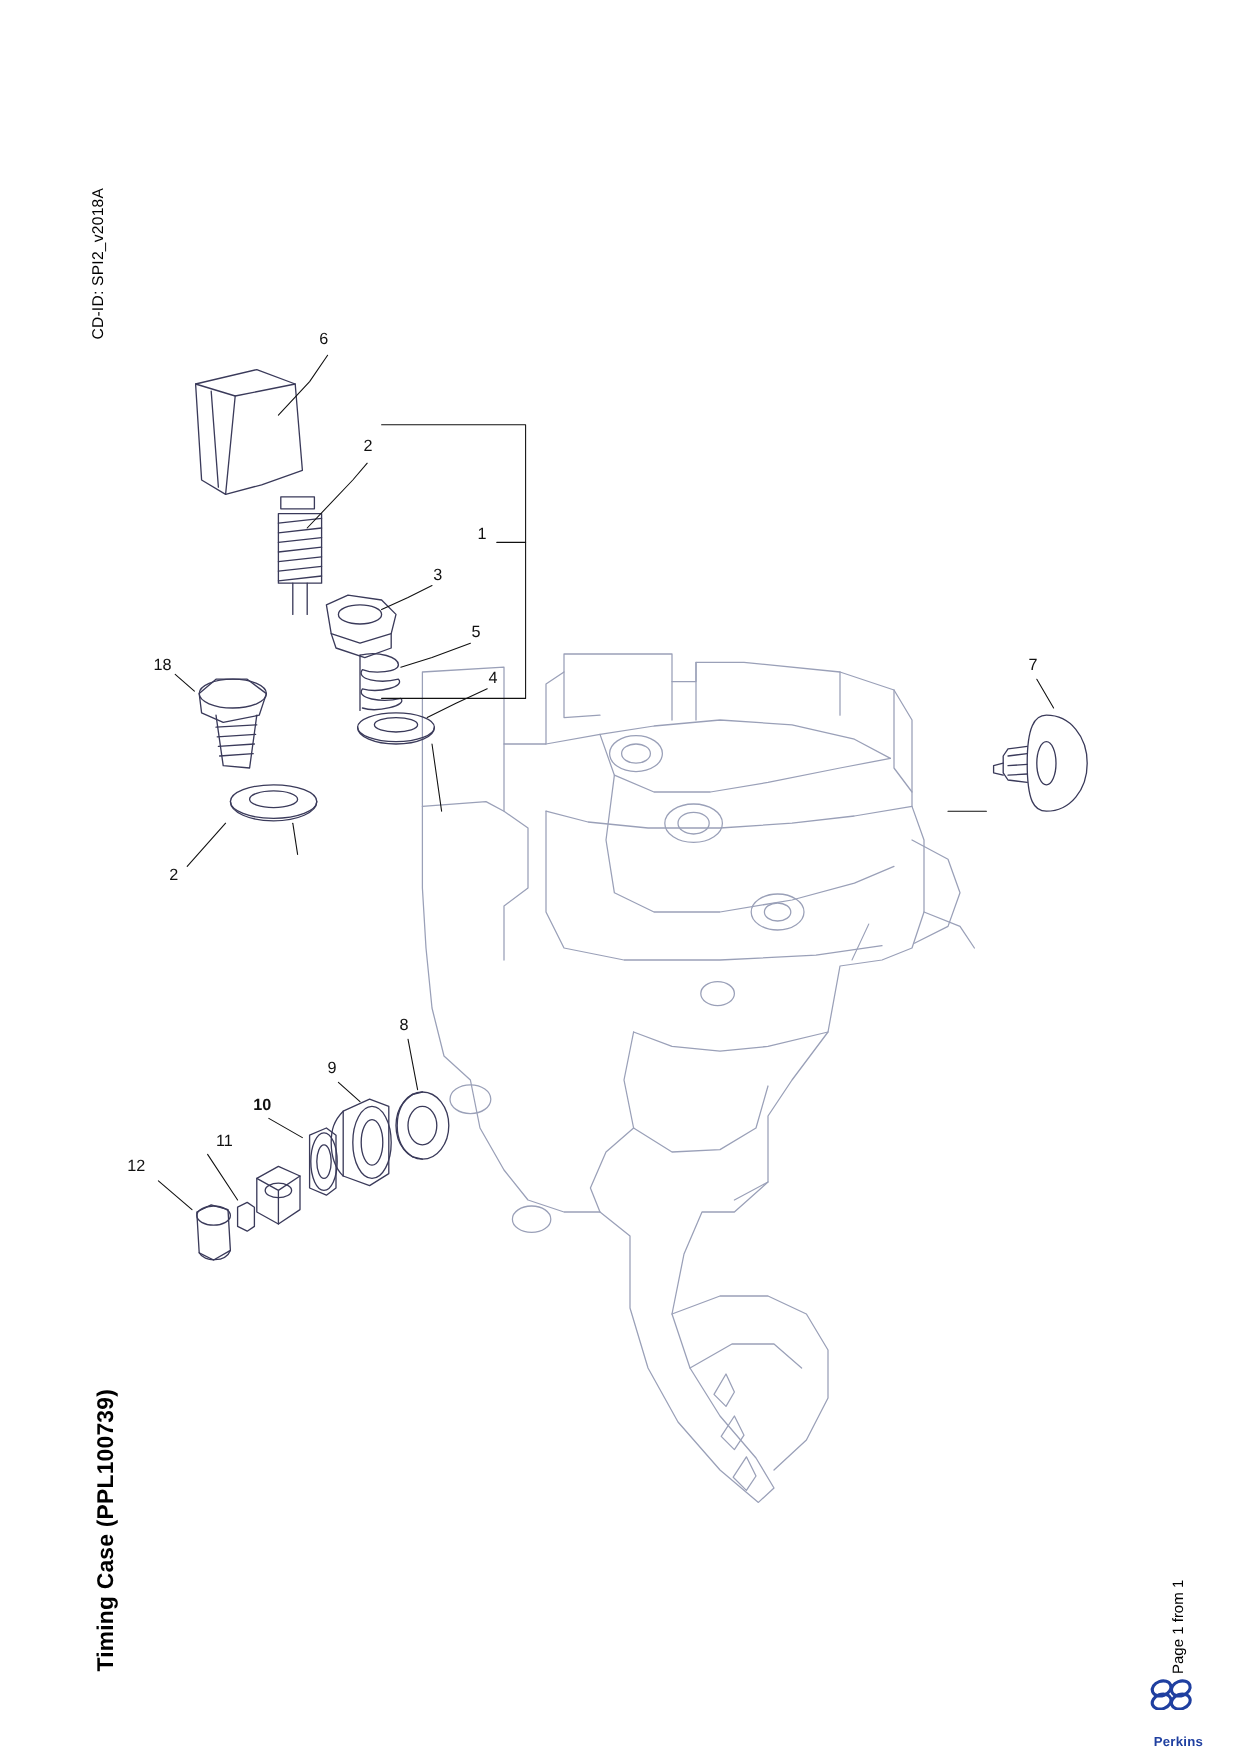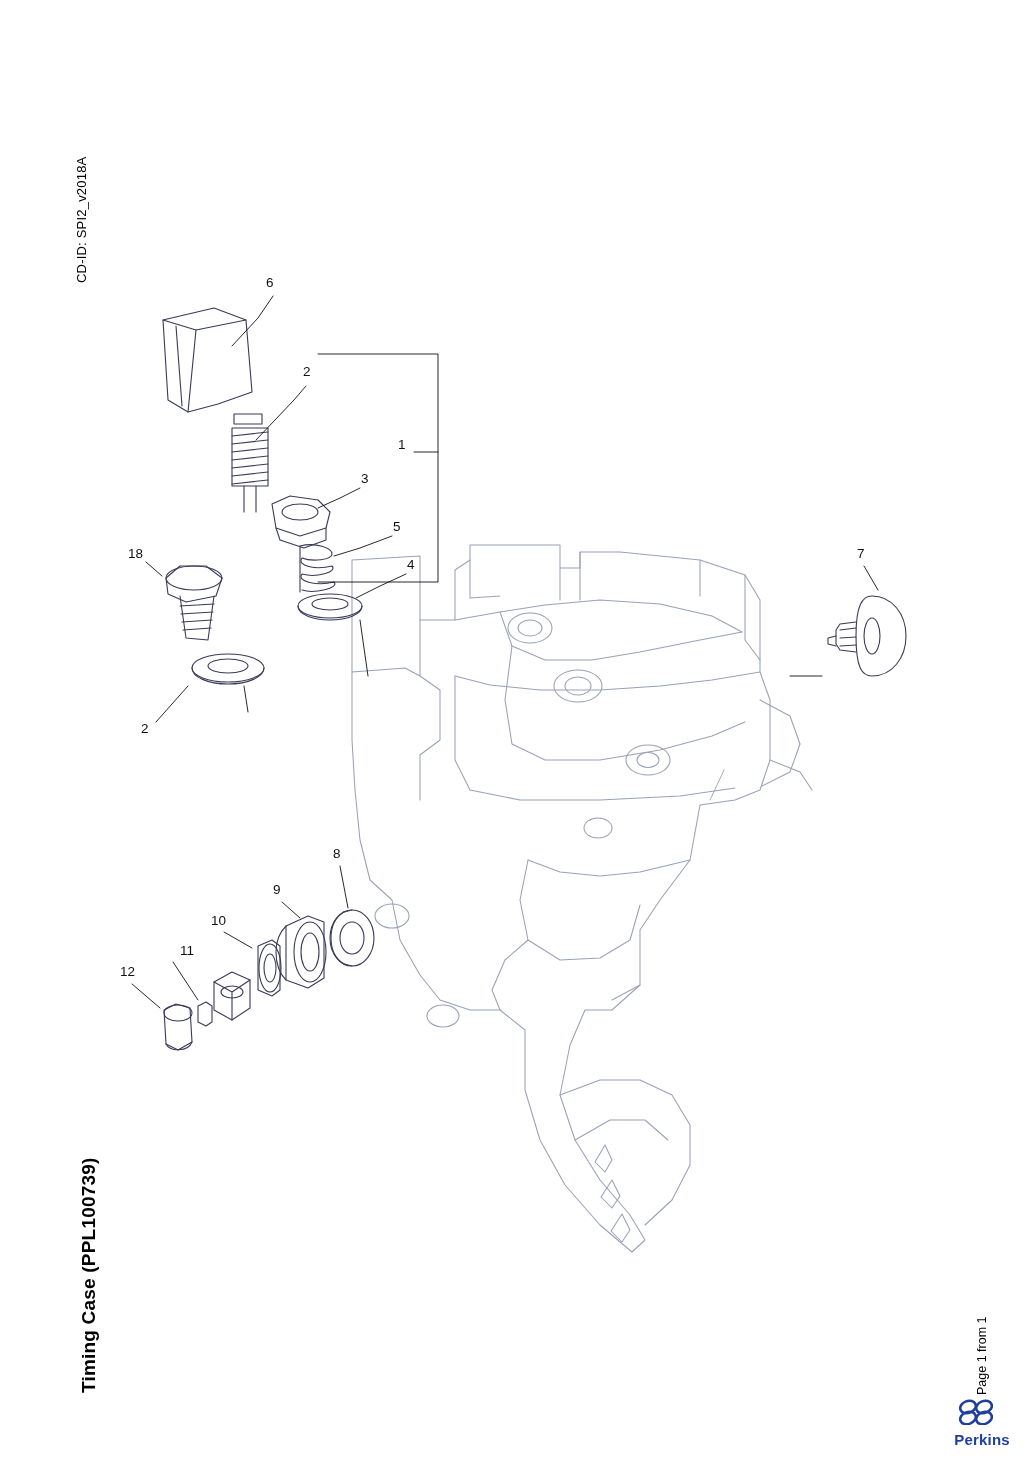--- a/index.html
+++ b/index.html
@@ -72,25 +72,25 @@
     width: 66px;
     height: 46px;
     text-align: center;
   }
   #logo .mark {
     width: 56px;
     height: 26px;
     margin: 0 auto;
   }
   #logo .wordmark {
-    font-size: 15px;
+    font-size: 11px;
     font-weight: bold;
     color: #1f3fa0;
     letter-spacing: 0.2px;
-    margin-top: 2px;
+    margin-top: 16px;
   }
 </style>
 </head>
 <body>
 
 <div id="page">
 
   <div class="vtext" id="cd-id">CD-ID: SPI2_v2018A</div>
   <div class="vtext" id="doc-title">Timing Case (PPL100739)</div>
   <div class="vtext" id="page-count">Page 1 from 1</div>
@@ -272,23 +272,23 @@
 
   <div class="callout" style="left:398px; top:438px;">1</div>
   <div class="callout" style="left:303px; top:365px;">2</div>
   <div class="callout" style="left:361px; top:472px;">3</div>
   <div class="callout" style="left:407px; top:558px;">4</div>
   <div class="callout" style="left:393px; top:520px;">5</div>
   <div class="callout" style="left:266px; top:276px;">6</div>
   <div class="callout" style="left:857px; top:547px;">7</div>
   <div class="callout" style="left:333px; top:847px;">8</div>
   <div class="callout" style="left:273px; top:883px;">9</div>
-  <div class="callout" style="left:211px; top:914px;">10</div>
+  <div class="callout" style="left:211px; top:914px;font-weight:bold;">10</div>
   <div class="callout" style="left:180px; top:944px;">11</div>
-  <div class="callout" style="left:120px; top:965px;">12</div>
+  <div class="callout" style="left:106px; top:965px;">12</div>
   <div class="callout" style="left:128px; top:547px;">18</div>
   <div class="callout" style="left:141px; top:722px;">2</div>
 
   <div id="logo">
     <svg class="mark" viewBox="0 0 56 26">
       <g fill="none" stroke="#1f3fa0" stroke-width="2.6">
         <ellipse cx="14" cy="8" rx="8" ry="6" transform="rotate(-20 14 8)"></ellipse>
         <ellipse cx="30" cy="8" rx="8" ry="6" transform="rotate(-20 30 8)"></ellipse>
         <ellipse cx="14" cy="19" rx="8" ry="6" transform="rotate(-20 14 19)"></ellipse>
         <ellipse cx="30" cy="19" rx="8" ry="6" transform="rotate(-20 30 19)"></ellipse>

